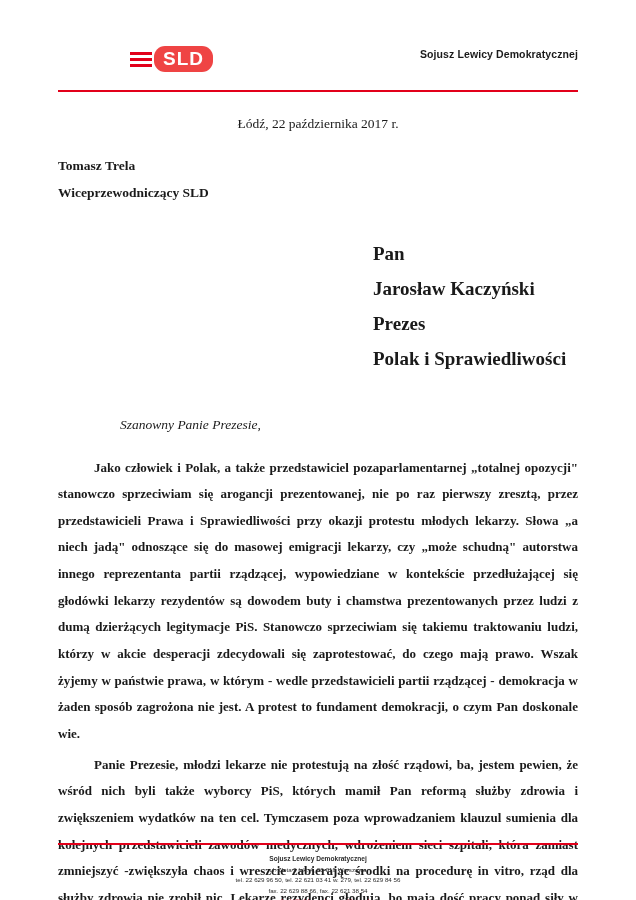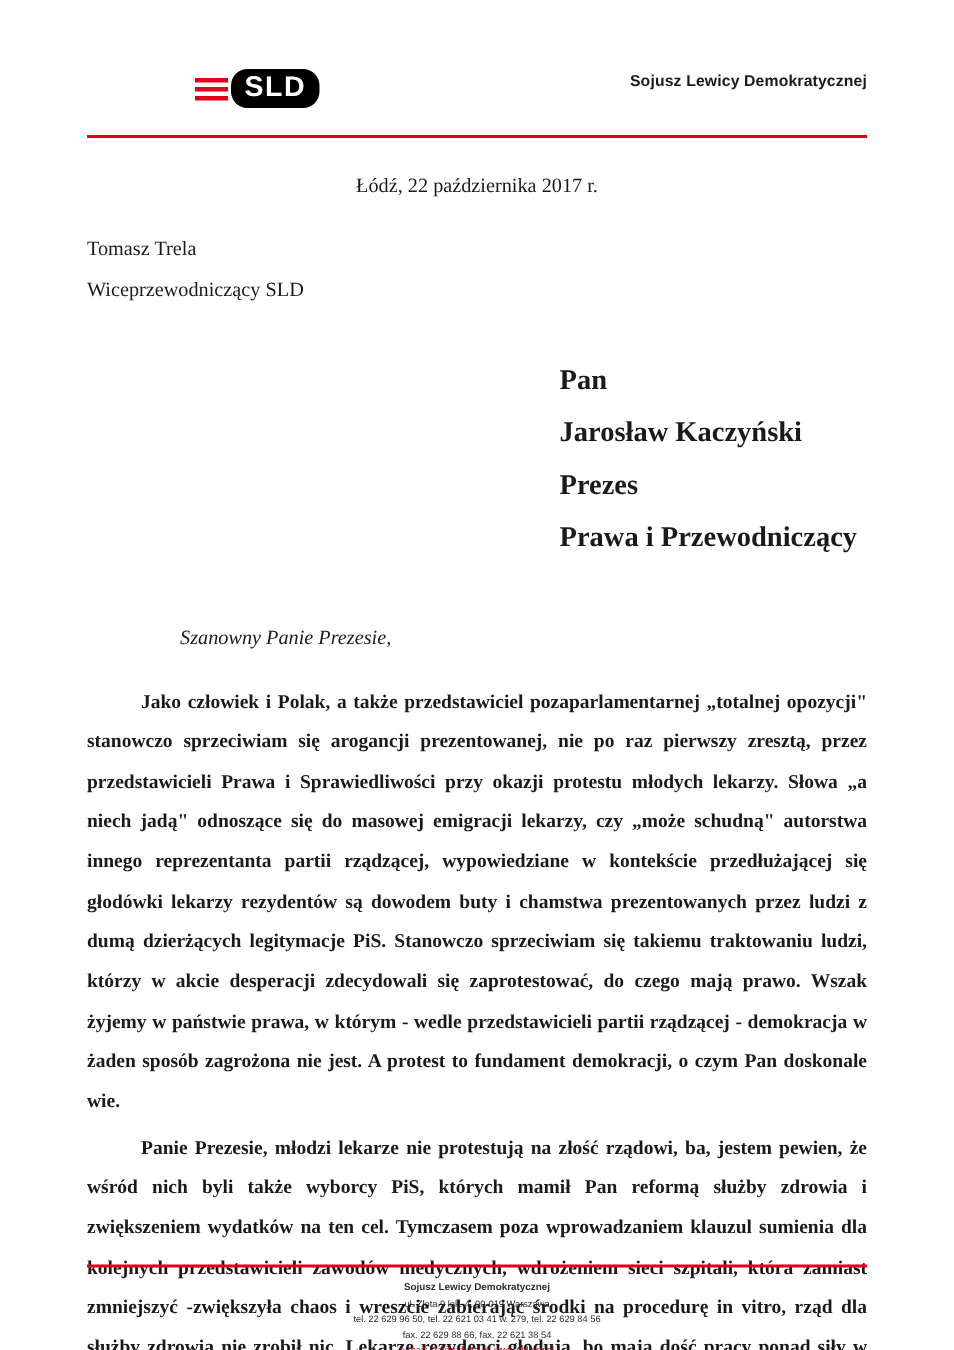--- a/index.html
+++ b/index.html
@@ -43,21 +43,21 @@
     gap: 3px;
     margin-right: 2px;
   }
   .logo-bars span {
     display: block;
     width: 22px;
     height: 3px;
     background: #e2001a;
   }
   .logo-box {
-    background: #000000;
+    background: #ef4444;
     color: #ffffff;
     font-family: "Liberation Sans", sans-serif;
     font-weight: bold;
     font-size: 19px;
     letter-spacing: 1px;
     padding: 3px 9px 4px 9px;
     line-height: 1;
     border-radius: 11px;
   }
   .org-name {
@@ -82,20 +82,21 @@
   
   .dateline {
     text-align: center;
     font-size: 13.5px;
     margin-top: 24px;
   }
   .sender {
     margin-top: 20px;
     font-size: 13.5px;
     line-height: 2.0;
+    font-weight: bold;
   }
   .addressee {
     margin-top: 30px;
     margin-left: 315px;
     font-size: 19px;
     font-weight: bold;
     line-height: 1.85;
   }
   .salutation {
     margin-top: 40px;
@@ -165,21 +166,21 @@
 
   <div class="sender">
     <div>Tomasz Trela</div>
     <div>Wiceprzewodniczący SLD</div>
   </div>
 
   <div class="addressee">
     <div>Pan</div>
     <div>Jarosław Kaczyński</div>
     <div>Prezes</div>
-    <div>Prawa i Przewodniczący</div>
+    <div>Polak i Sprawiedliwości</div>
   </div>
 
   <div class="salutation">Szanowny Panie Prezesie,</div>
 
   <div class="para">Jako człowiek i Polak, a także przedstawiciel pozaparlamentarnej „totalnej opozycji" stanowczo sprzeciwiam się arogancji prezentowanej, nie po raz pierwszy zresztą, przez przedstawicieli Prawa i Sprawiedliwości przy okazji protestu młodych lekarzy. Słowa „a niech jadą" odnoszące się do masowej emigracji lekarzy, czy „może schudną" autorstwa innego reprezentanta partii rządzącej, wypowiedziane w kontekście przedłużającej się głodówki lekarzy rezydentów są dowodem buty i chamstwa prezentowanych przez ludzi z dumą dzierżących legitymacje PiS. Stanowczo sprzeciwiam się takiemu traktowaniu ludzi, którzy w akcie desperacji zdecydowali się zaprotestować, do czego mają prawo. Wszak żyjemy w państwie prawa, w którym - wedle przedstawicieli partii rządzącej - demokracja w żaden sposób zagrożona nie jest. A protest to fundament demokracji, o czym Pan doskonale wie.</div>
   <div class="para">Panie Prezesie, młodzi lekarze nie protestują na złość rządowi, ba, jestem pewien, że wśród nich byli także wyborcy PiS, których mamił Pan reformą służby zdrowia i zwiększeniem wydatków na ten cel. Tymczasem poza wprowadzaniem klauzul sumienia dla kolejnych przedstawicieli zawodów medycznych, wdrożeniem sieci szpitali, która zamiast zmniejszyć -zwiększyła chaos i wreszcie zabierając środki na procedurę in vitro, rząd dla służby zdrowia nie zrobił nic. Lekarze rezydenci głodują, bo mają dość pracy ponad siły w warunkach – delikatnie mówiąc - dalece</div>
 
   <div class="footer">
     <div class="footer-rule"></div>
     <div class="footer-text">

